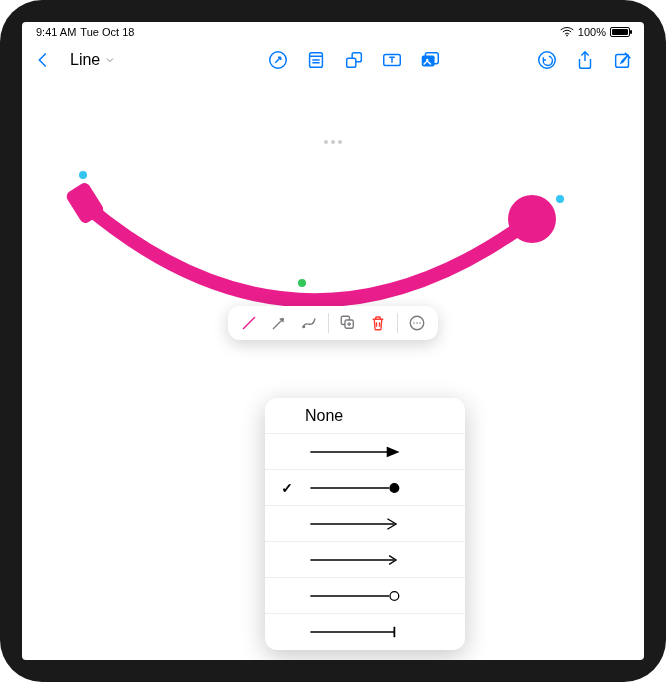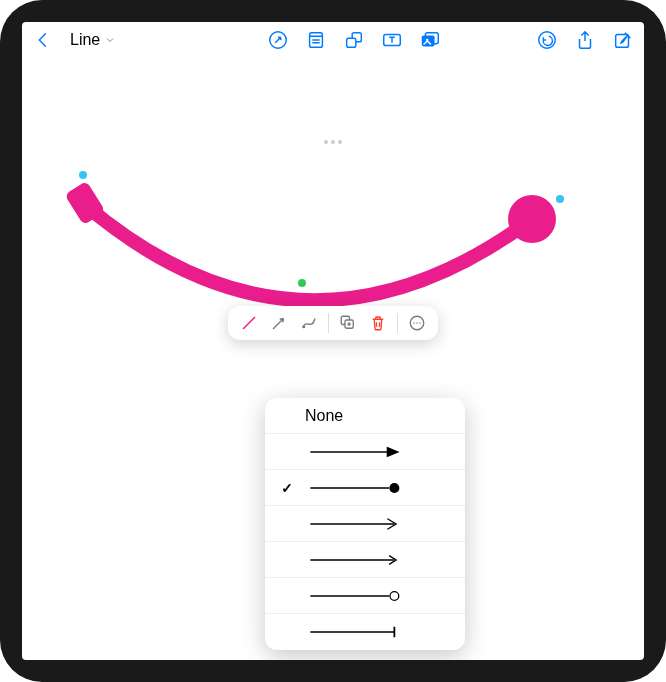--- a/index.html
+++ b/index.html
@@ -47,20 +47,36 @@
 .li:last-child { border-bottom:none; }
 .li .chk { width:16px; display:flex; justify-content:center; color:#000; font-size:14px; font-weight:700;}
 .li svg { width: 100px; height: 14px; stroke:#000; stroke-width:1.5; fill:#000;}
 </style>
 </head>
 <body>
 
 <div class="frame">
   <div class="camera"></div>
   <div class="screen">
+    <div class="statusbar">
+      <div class="status-left">
+        <span>9:41 AM</span>
+        <span>Tue Oct 18</span>
+      </div>
+      <div class="status-right">
+        <svg class="wifi" viewBox="0 0 20 14">
+            <path d="M1 4 Q10 -3 19 4 M4 7 Q10 2 16 7 M7 10 Q10 7 13 10" stroke="#000" fill="none" stroke-width="1.4"></path>
+            <circle cx="10" cy="12" r="1.2" fill="#000"></circle>
+          </svg>
+        <span>100%</span>
+        <div class="batt">
+            <div class="batt-fill"></div>
+          </div>
+      </div>
+    </div>
 
     <div class="toolbar">
       <div class="tb-left">
         <div class="tb-icon chev">
           <svg viewBox="0 0 24 24">
               <polyline points="15 5 8 12 15 19"></polyline>
             </svg>
         </div>
         <div class="title">
           <span>Line</span>

